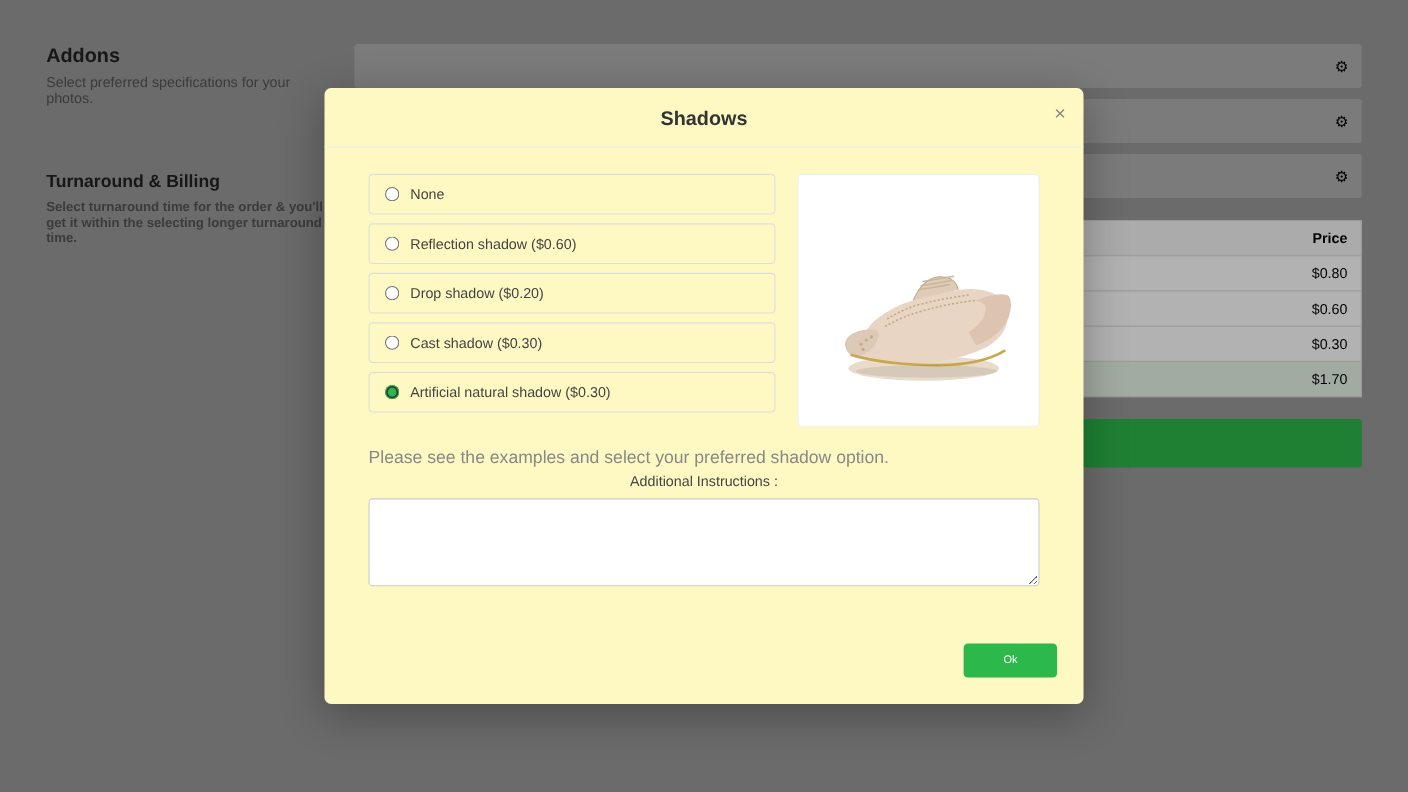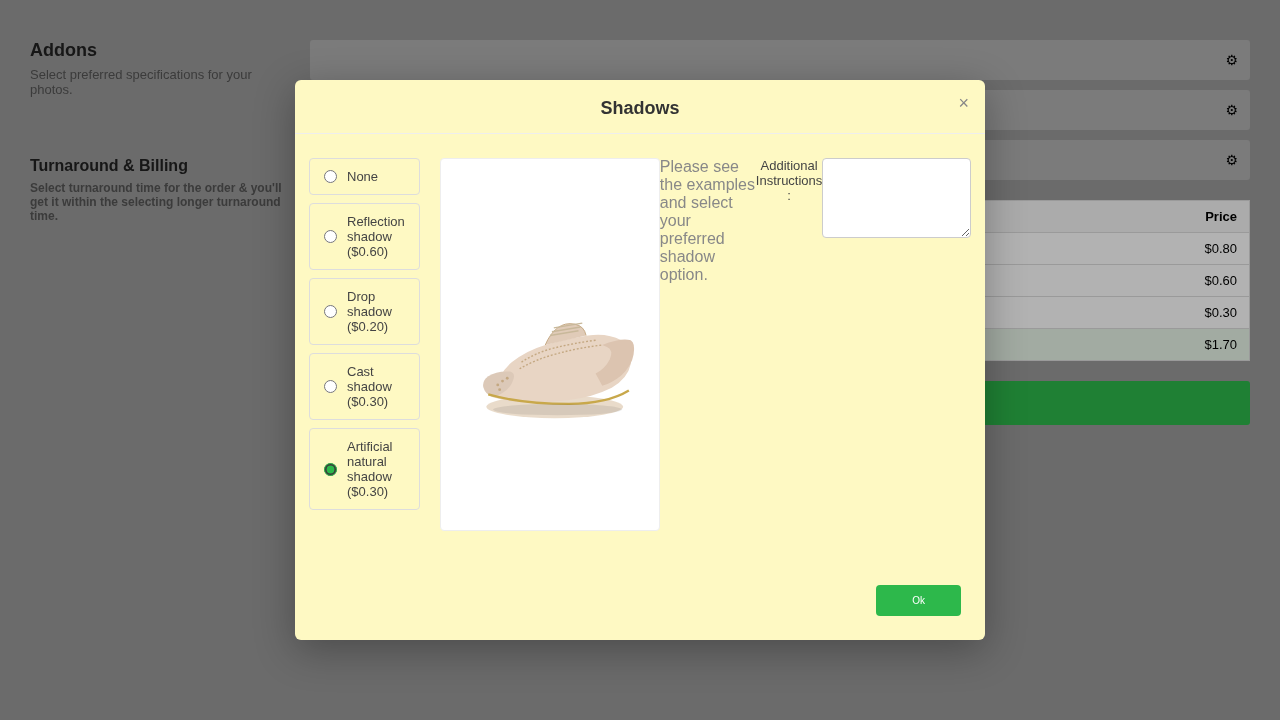--- a/index.html
+++ b/index.html
@@ -12,21 +12,21 @@
       background: #888;
       position: relative;
     }
 
     
     .bg-page {
       position: absolute;
       inset: 0;
       background: #9a9a9a;
       display: flex;
-      padding: 40px 30px;
+      padding: 40px 42px;
     }
 
     .bg-left {
       width: 280px;
       padding-right: 20px;
     }
 
     .bg-left h2 {
       color: #222;
       font-size: 18px;
@@ -144,23 +144,24 @@
       top: 14px;
       background: none;
       border: none;
       font-size: 18px;
       color: #888;
       cursor: pointer;
       line-height: 1;
     }
 
     .modal-body {
-      padding: 24px 14px 20px;
+      padding: 24px 40px 20px;
       flex: 1;
       display: flex;
+      flex-direction: column;
     }
 
     .modal-content-row {
       display: flex;
       gap: 20px;
       margin-bottom: 20px;
     }
 
     .options-list {
       flex: 1;

